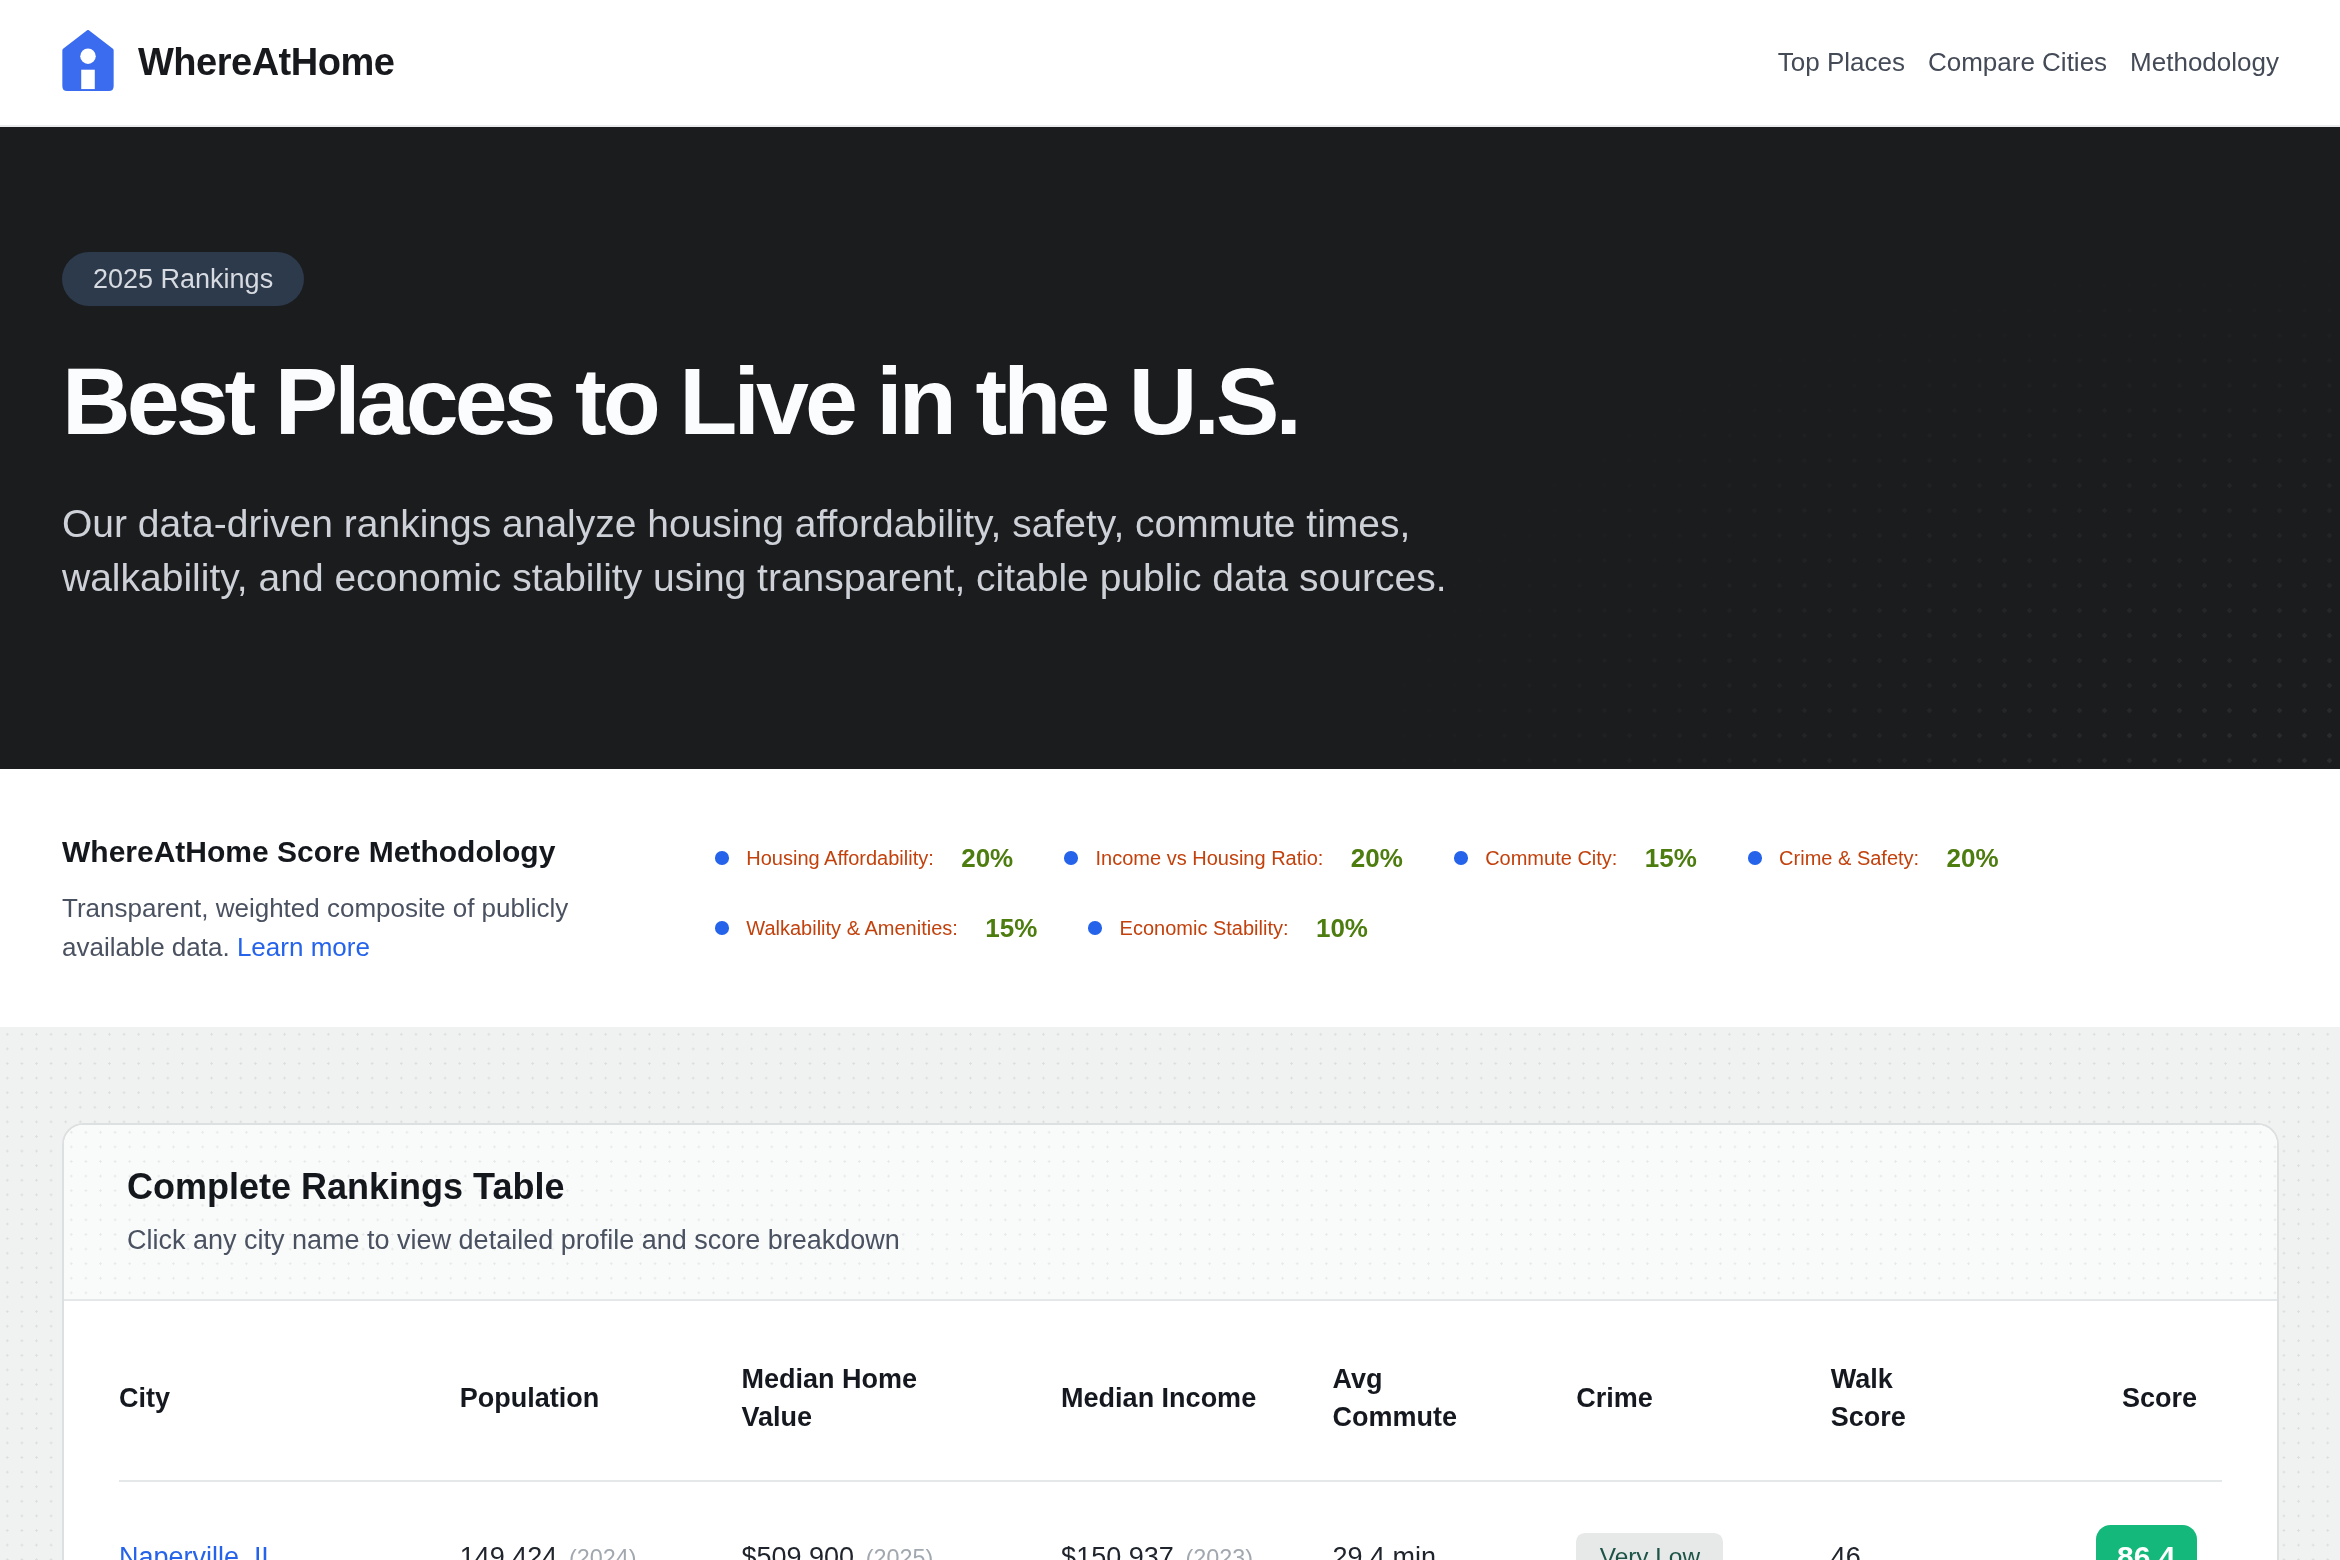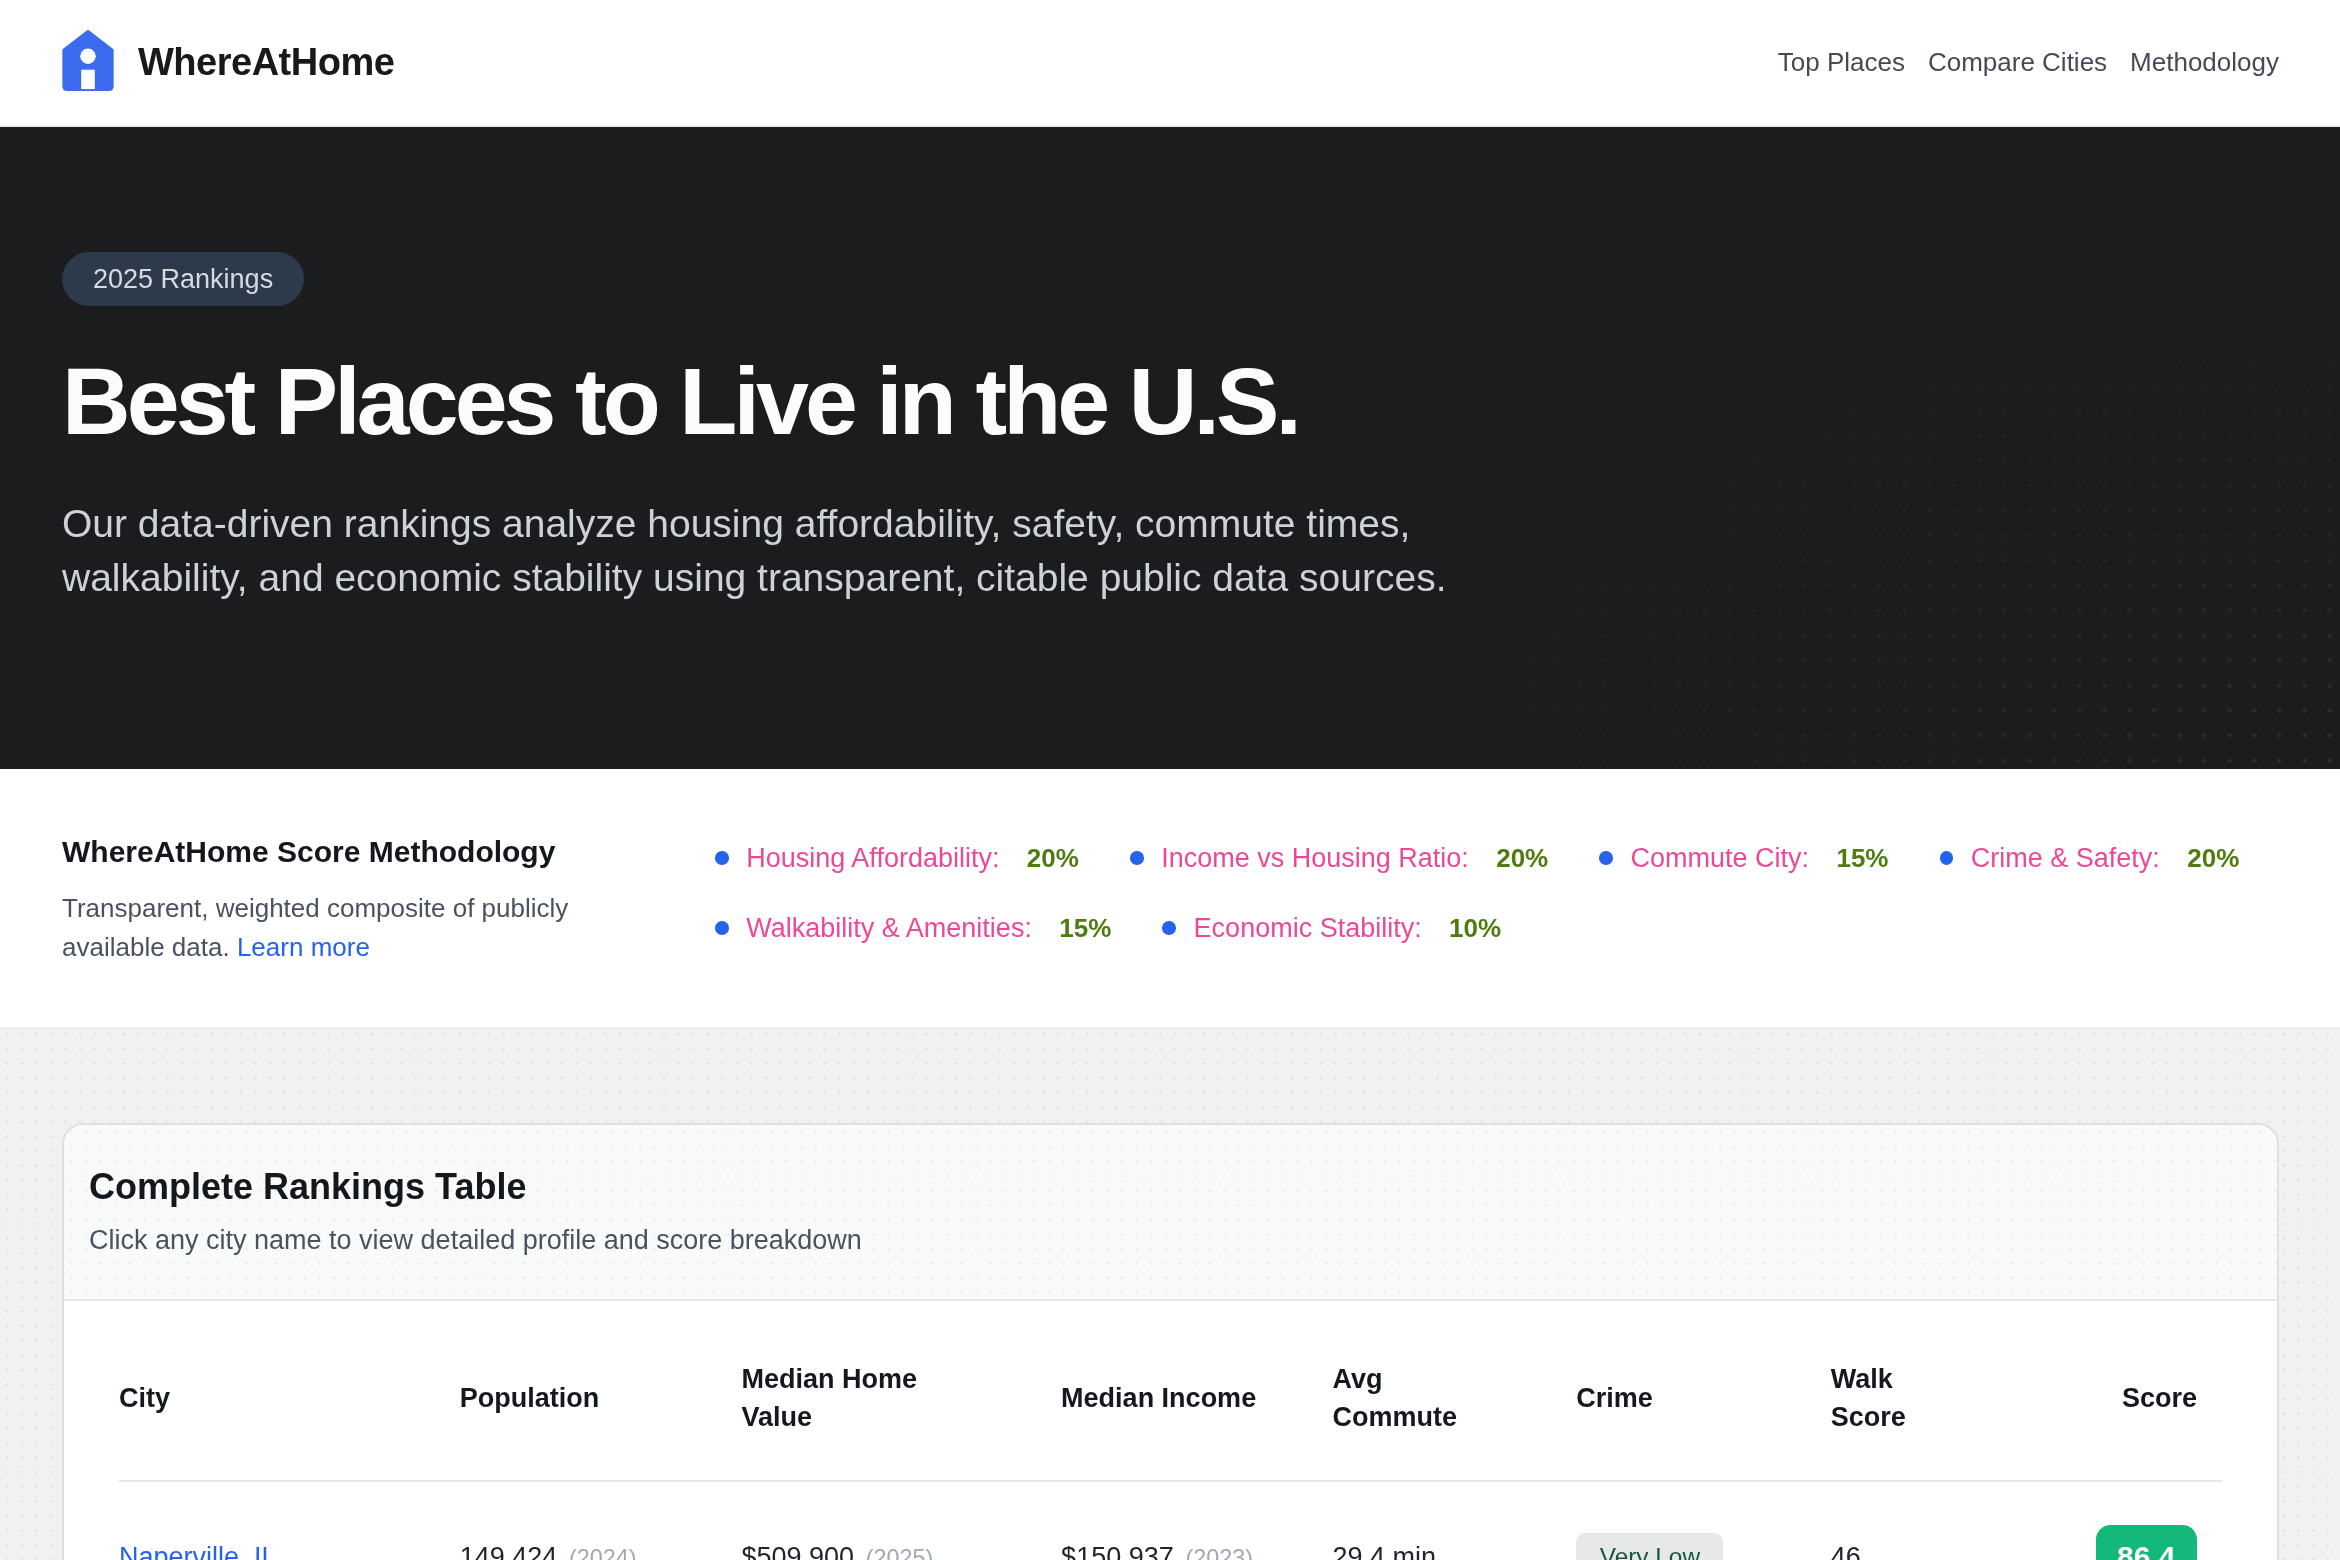--- a/index.html
+++ b/index.html
@@ -112,21 +112,21 @@
     padding-top: 7.8px;
     max-width: 1619px;
   }
   .weight-item { display: flex; align-items: center; gap: 17.6px; white-space: nowrap; }
   .weight-dot {
     width: 13.7px; height: 13.7px;
     border-radius: 50%;
     background: #2563eb;
     flex-shrink: 0;
   }
-  .weight-label { font-size: 27px; color: #ec4899; }
+  .weight-label { font-size: 20px; color: #c2410c; }
   .weight-value { font-size: 26px; font-weight: 700; color: #4d7c0f; margin-left: 9.8px; }
 
   
   .rankings-section {
     background-color: #f0f1f1;
     background-image: radial-gradient(#dddfdf 1.3px, transparent 1.3px);
     background-size: 14.6px 14.6px;
     height: 536px;
     padding: 96px 62px 0 62px;
   }
@@ -134,21 +134,21 @@
     background: #ffffff;
     border: 2px solid #dde0e1;
     border-radius: 21.5px;
     overflow: hidden;
     height: 585px;
   }
   .card-header {
     background-color: #f9fafa;
     background-image: radial-gradient(#e8eaea 1.3px, transparent 1.3px);
     background-size: 14.6px 14.6px;
-    padding: 41px 55px 43px 25px;
+    padding: 41px 55px 43px 63px;
     border-bottom: 2px solid #e5e8e9;
   }
   .card-title {
     font-size: 36px;
     font-weight: 700;
     color: #14171c;
   }
   .card-subtitle {
     margin-top: 17.6px;
     font-size: 27px;

